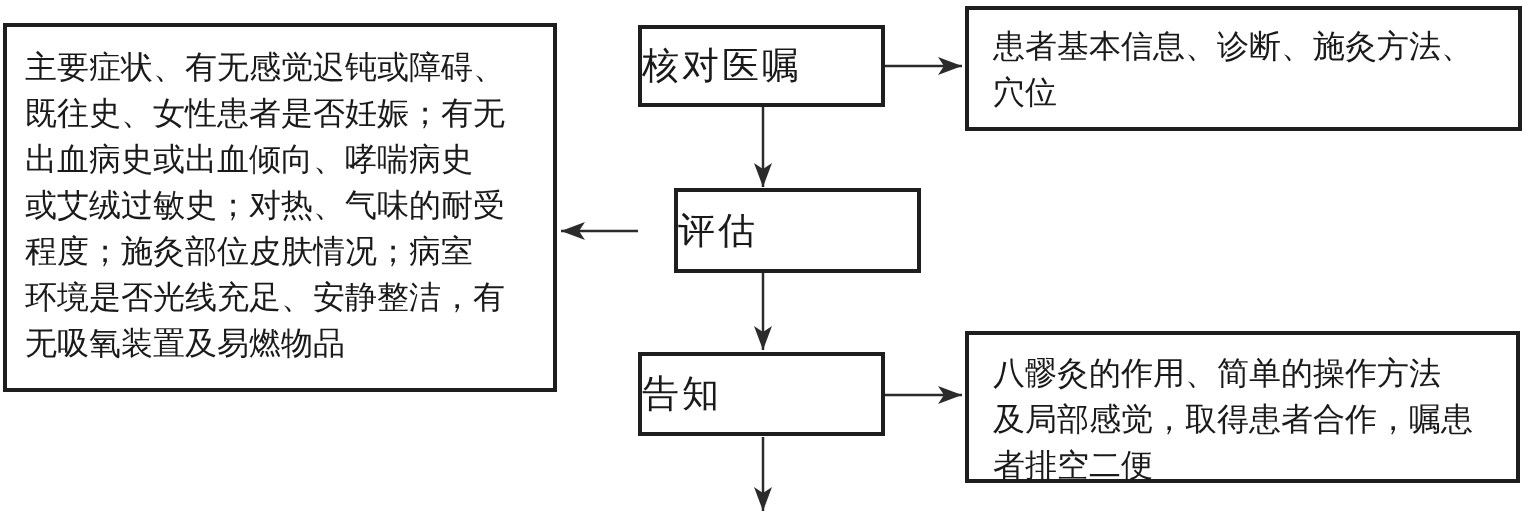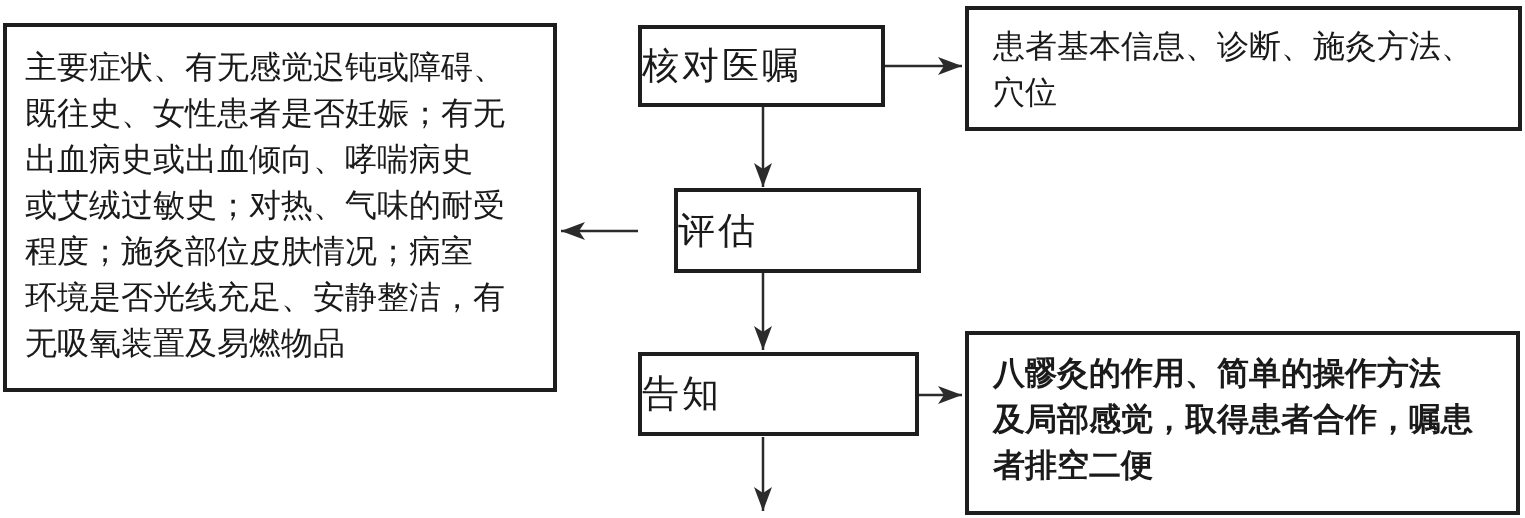--- a/index.html
+++ b/index.html
@@ -65,30 +65,29 @@
   .step-assess {
     left: 638px;
     top: 188px;
     width: 247px;
     height: 85px;
     margin-left: 36px;
   }
   .step-inform {
     left: 638px;
     top: 352px;
-    width: 281px;
+    width: 247px;
     height: 84px;
   }
   .note-inform {
     left: 965px;
     top: 331px;
     width: 555px;
-    height: 184px;
+    height: 152px;
     padding: 15px 4px 8px 24px;
-    font-weight: bold;
   }
   .arrow-line {
     stroke: #2b2b2b;
     stroke-width: 2.5;
   }
 </style>
 </head>
 <body>
 
 <div class="canvas">

